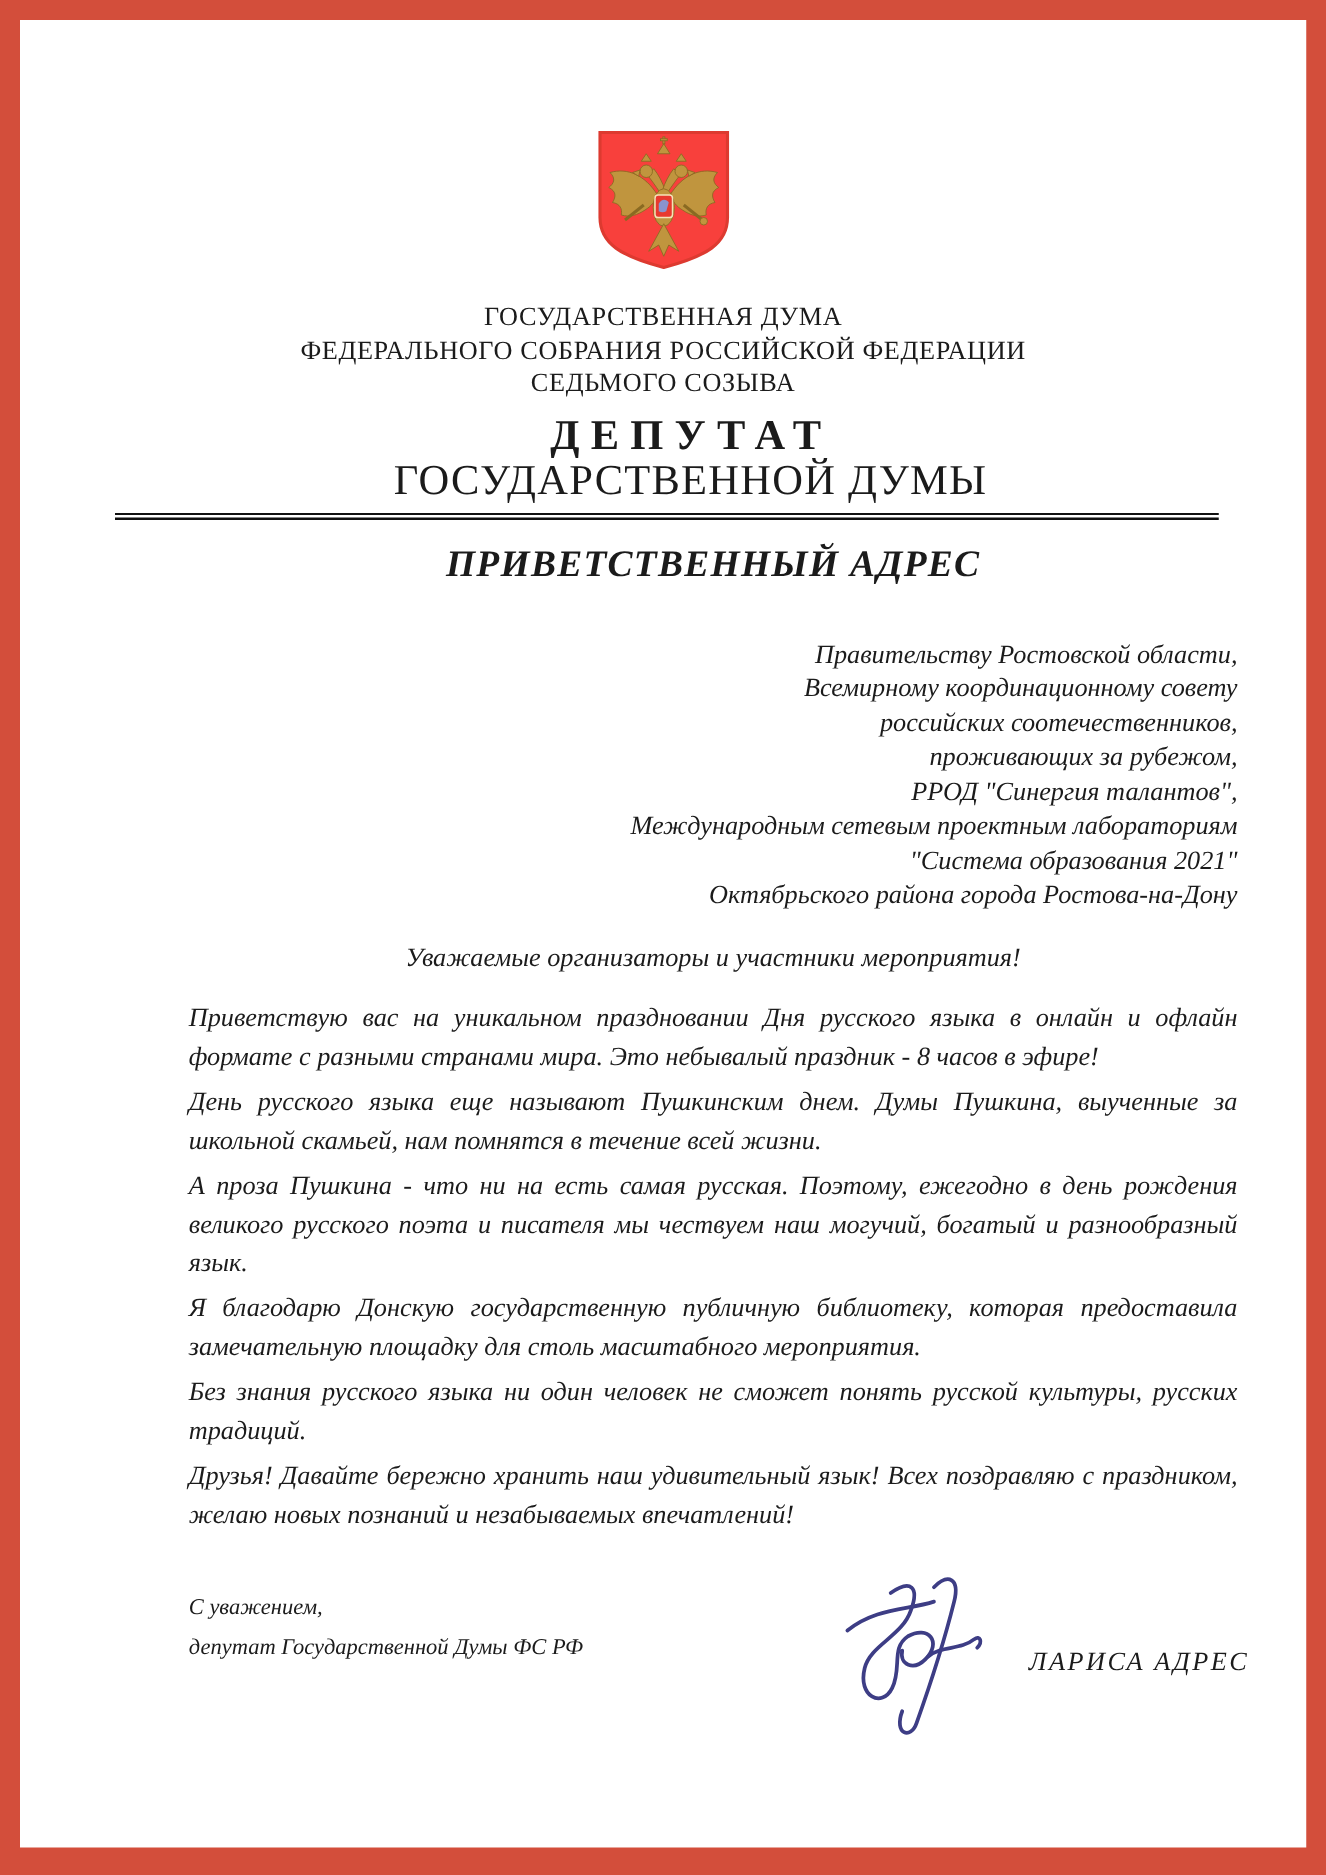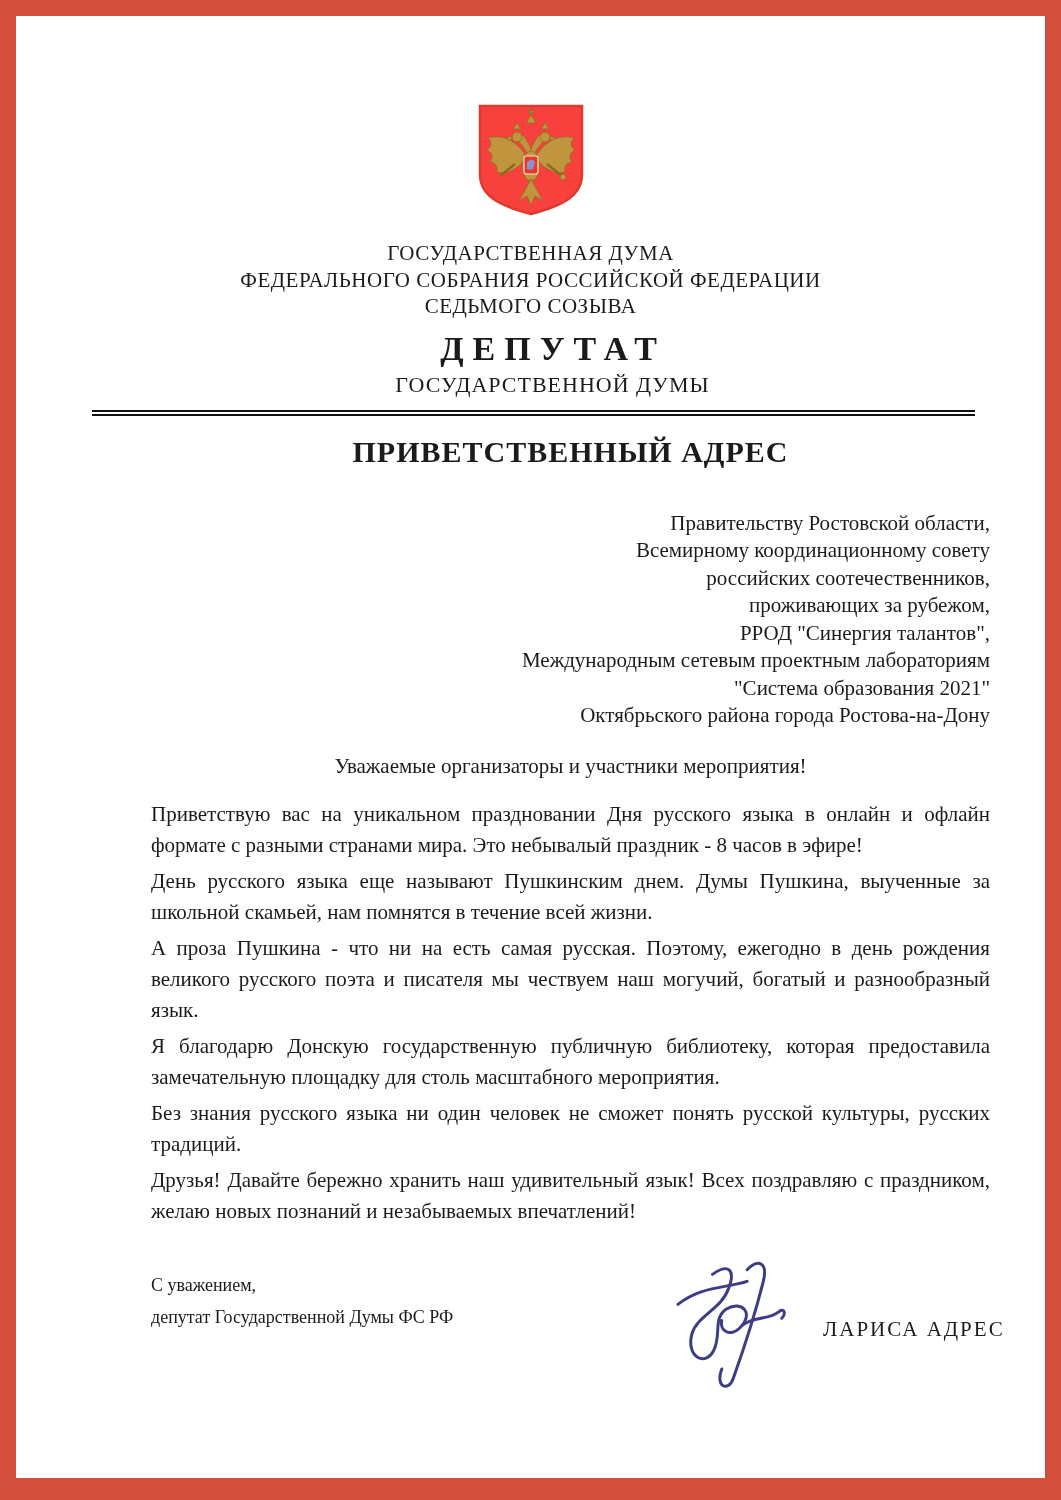--- a/index.html
+++ b/index.html
@@ -39,40 +39,41 @@
     font-size: 34px;
     font-weight: bold;
     letter-spacing: 9px;
     text-indent: 9px; 
     line-height: 38px;
     padding-left: 36px;
   }
 
   .role-subtitle {
     text-align: center;
-    font-size: 22px;
+    font-size: 34px;
     letter-spacing: 1px;
     line-height: 33px;
     margin-left: 44px;
   }
 
   .rule {
     margin-top: 9px;
     margin-left: 76px;
     width: 883px;
     height: 6px;
     background: #101010;
     background-clip: content-box;
     padding-bottom: 2px;
     border-bottom: 2px solid #101010;
   }
 
   .content {
     margin-left: 135px;
     margin-right: 55px;
+    font-style: italic;
   }
 
   .doc-title {
     margin-top: 18px;
     text-align: center;
     font-size: 30px;
     font-weight: bold;
     letter-spacing: 1px;
     line-height: 36px;
   }

